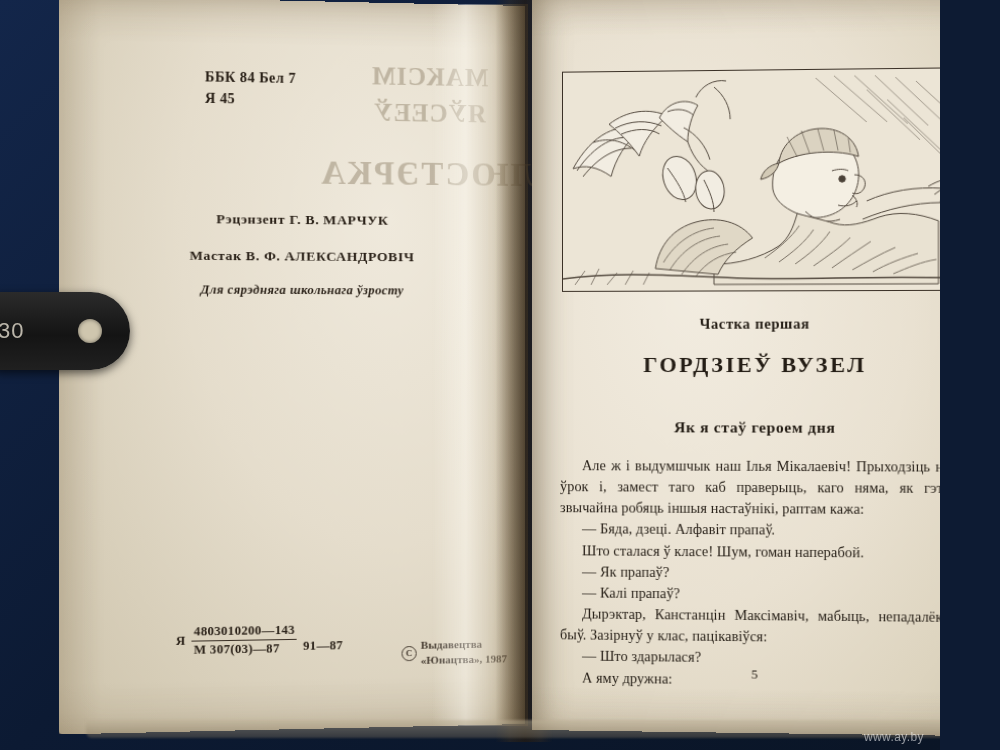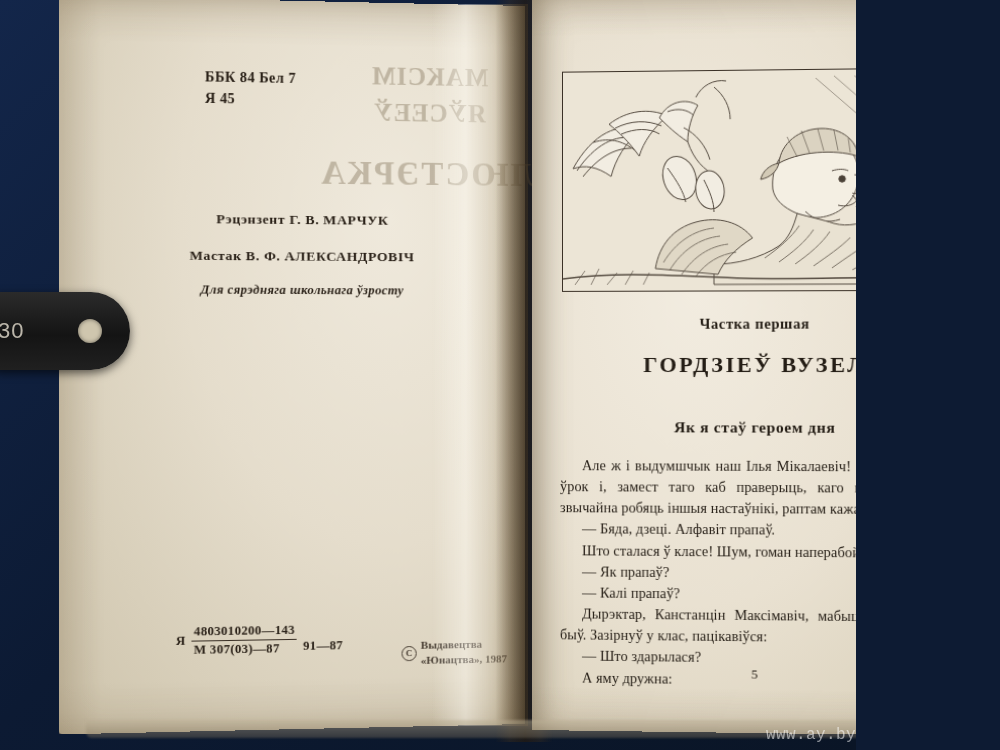--- a/index.html
+++ b/index.html
@@ -9,21 +9,21 @@
   }
   body {
     width: 1000px;
     height: 750px;
     overflow: hidden;
     font-family: "Liberation Serif", serif;
   }
 
   .scene {
     position: relative;
-    width: 856px;
+    width: 940px;
     height: 750px;
     background: linear-gradient(135deg, #13264a 0%, #0c1a33 45%, #0a1526 100%);
     overflow: hidden;
   }
 
   
   .book {
     position: absolute;
     left: 40px;
     top: 0px;
@@ -311,24 +311,24 @@
     font-family: "Liberation Sans", sans-serif;
     font-size: 22px;
     color: #d8d2c4;
     letter-spacing: 1px;
     opacity: 0.85;
   }
 
   
   .watermark {
     position: absolute;
-    right: 0;
+    right: 16px;
     bottom: 6px;
-    font-family: Liberation Mono, monospace;
-    font-size: 16px;
+    font-family: Liberation Sans, sans-serif;
+    font-size: 12px;
     color: rgba(255,255,255,0.55);
     letter-spacing: 0.4px;
     z-index: 40;
   }
 
   
   .edge-stack {
     position: absolute;
     left: 46px;
     bottom: 2px;

